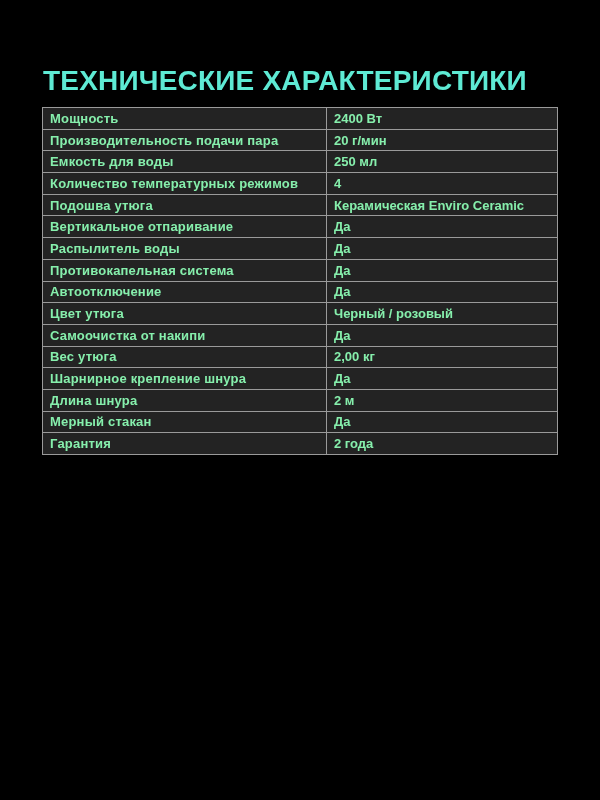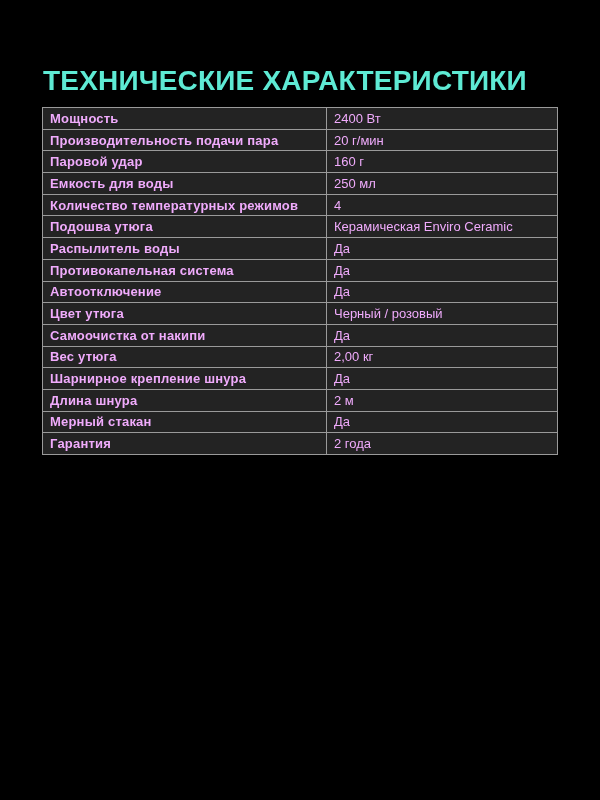--- a/index.html
+++ b/index.html
@@ -32,68 +32,68 @@
     width: 516px;
   }
   table.specs-table {
     width: 100%;
     border-collapse: collapse;
     table-layout: fixed;
   }
   table.specs-table td {
     border: 1px solid #9a9a9a;
     background: #232323;
-    color: #f0abfc;
+    color: #86efac;
     font-size: 13px;
     height: 20.7px;
     padding: 0 7px;
     vertical-align: middle;
     white-space: nowrap;
     overflow: hidden;
   }
   td.spec-label {
     width: 269px;
     font-weight: 700;
     letter-spacing: 0.2px;
   }
   td.spec-value {
-    font-weight: 400;
+    font-weight: 700;
   }
 </style>
 </head>
 <body>
 
 <h1 class="page-title">ТЕХНИЧЕСКИЕ ХАРАКТЕРИСТИКИ</h1>
 
 <div class="specs-wrap">
   <table class="specs-table">
     <tbody id="specs-body">
         <tr>
           <td class="spec-label">Мощность</td>
           <td class="spec-value">2400 Вт</td>
         </tr>
         <tr>
           <td class="spec-label">Производительность подачи пара</td>
           <td class="spec-value">20 г/мин</td>
         </tr>
         <tr>
-          <td class="spec-label">Паровой удар</td>
-          <td class="spec-value">160 г</td>
-        </tr>
-        <tr>
           <td class="spec-label">Емкость для воды</td>
           <td class="spec-value">250 мл</td>
         </tr>
         <tr>
           <td class="spec-label">Количество температурных режимов</td>
           <td class="spec-value">4</td>
         </tr>
         <tr>
           <td class="spec-label">Подошва утюга</td>
           <td class="spec-value">Керамическая Enviro Ceramic</td>
+        </tr>
+        <tr>
+          <td class="spec-label">Вертикальное отпаривание</td>
+          <td class="spec-value">Да</td>
         </tr>
         <tr>
           <td class="spec-label">Распылитель воды</td>
           <td class="spec-value">Да</td>
         </tr>
         <tr>
           <td class="spec-label">Противокапельная система</td>
           <td class="spec-value">Да</td>
         </tr>
         <tr>

